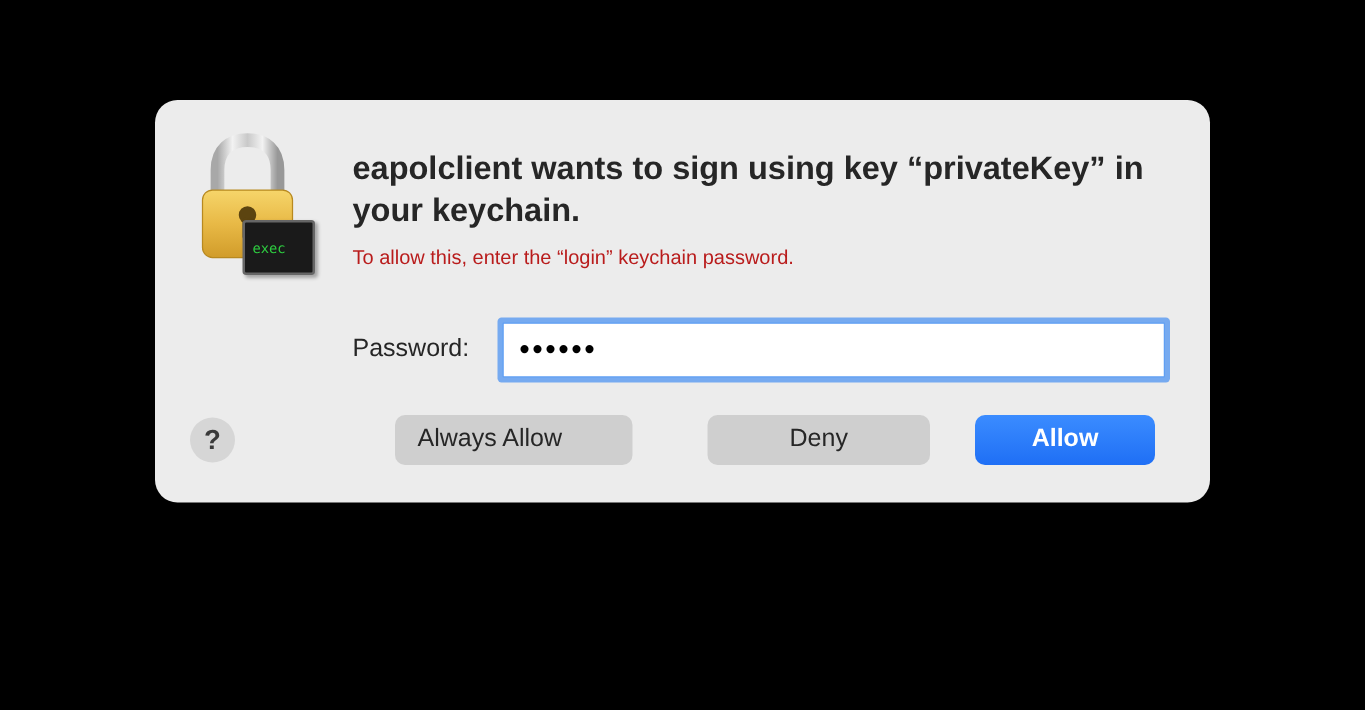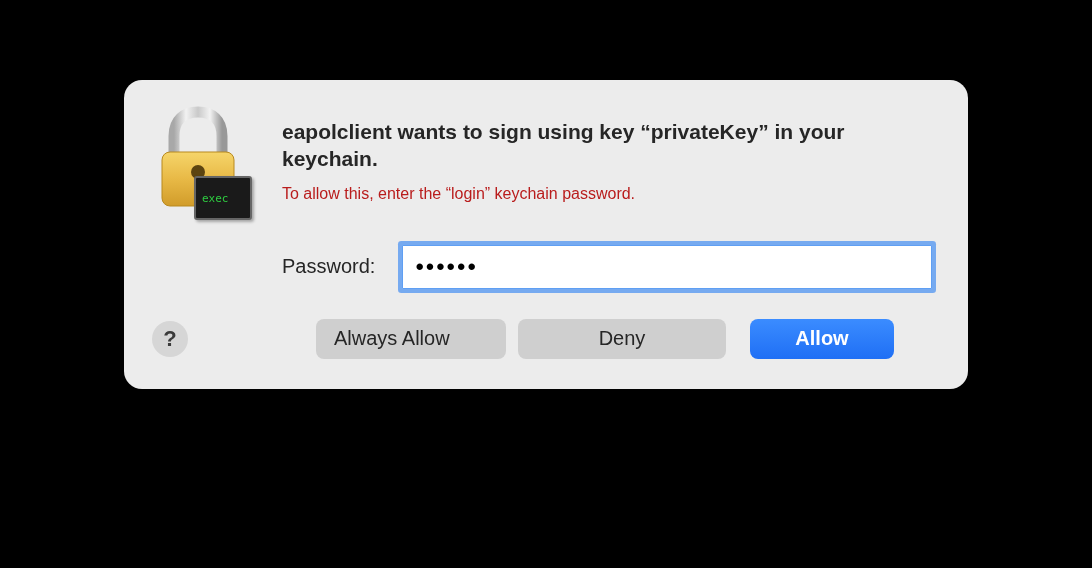--- a/index.html
+++ b/index.html
@@ -57,21 +57,21 @@
     .exec-text {
       color: #2ecc40;
       font-size: 11px;
       font-family: "Menlo", monospace;
     }
     .content {
       flex: 1;
       padding-top: 8px;
     }
     .heading {
-      font-size: 21px;
+      font-size: 26px;
       font-weight: 700;
       color: #262626;
       line-height: 1.3;
       margin-bottom: 12px;
     }
     .subtext {
       font-size: 16px;
       color: #b91c1c;
       margin-bottom: 42px;
     }
@@ -115,21 +115,21 @@
       color: #3a3a3a;
       cursor: pointer;
       display: flex;
       align-items: center;
       justify-content: center;
       flex-shrink: 0;
     }
     .button-group {
       margin-left: 112px;
       display: flex;
-      gap: 12px;
+      gap: 24px;
       flex: 1;
     }
     .btn {
       height: 40px;
       border-radius: 8px;
       border: none;
       font-size: 20px;
       font-weight: 400;
       cursor: pointer;
       padding: 0 20px;
@@ -137,21 +137,22 @@
     .btn-secondary {
       background: #cfcfcf;
       color: #262626;
     }
     .btn-always {
       width: 190px;
       text-align: left;
       padding-left: 18px;
     }
     .btn-deny {
-      width: 208px;
+      width: 178px;
+      margin-left: 36px;
     }
     .btn-primary {
       width: 144px;
       background: linear-gradient(180deg, #3b8cff 0%, #1f6ff5 100%);
       color: #fff;
       font-weight: 700;
       margin-left: 12px;
     }
   </style>
 </head>

